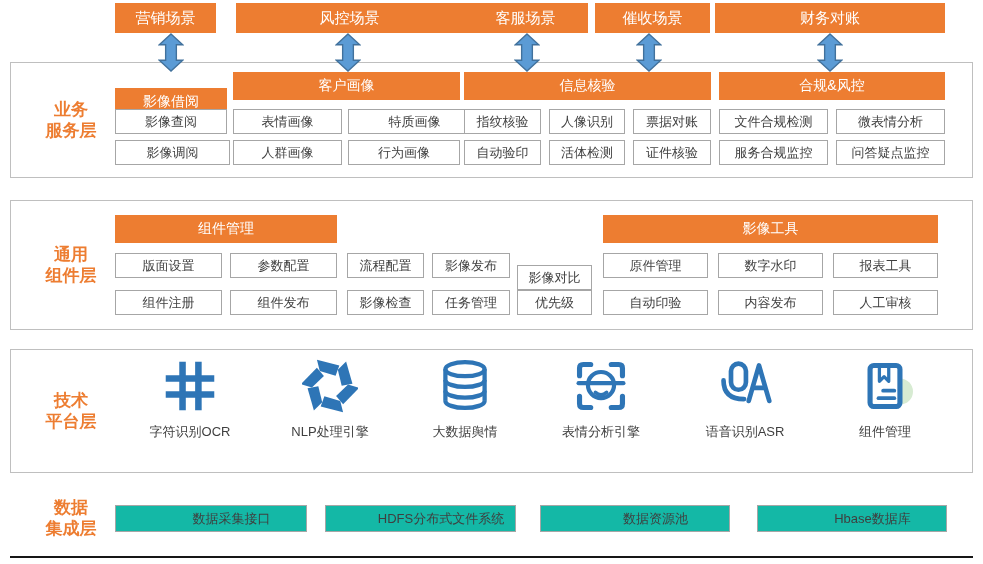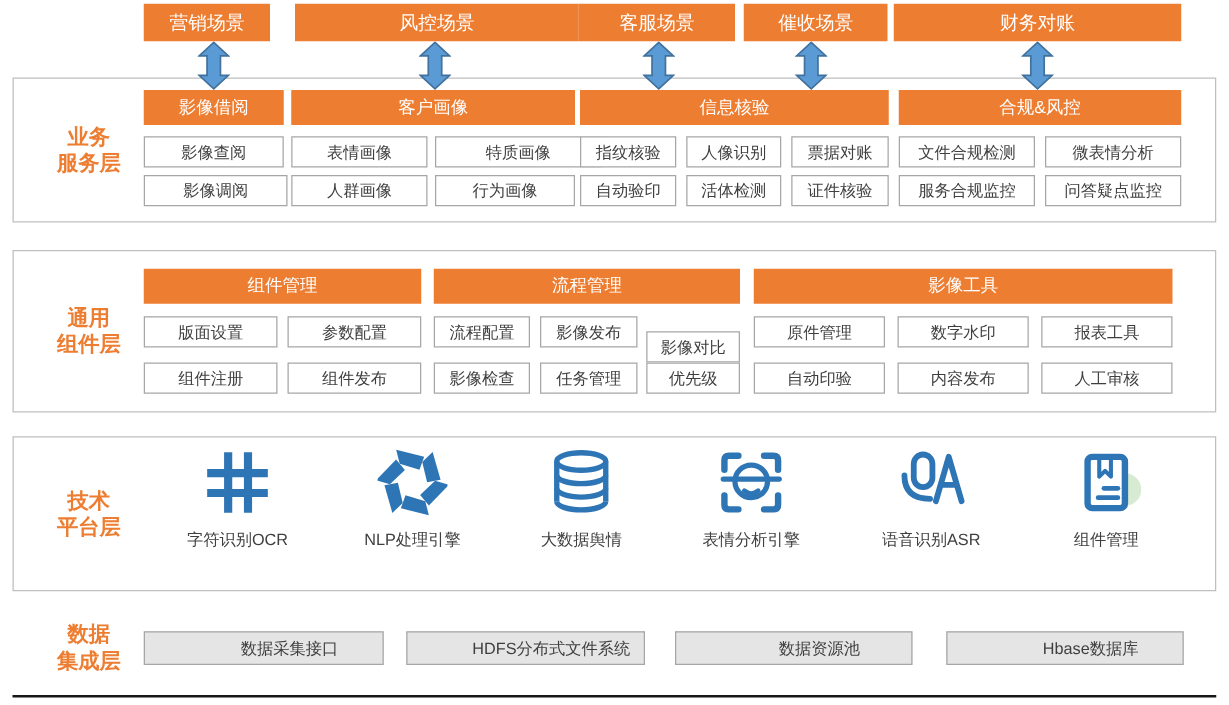--- a/index.html
+++ b/index.html
@@ -29,21 +29,21 @@
   .cell{position:absolute;height:25px;background:#fff;border:1px solid var(--cell-border);
     color:var(--text-dark);font-size:13px;display:flex;align-items:center;justify-content:center;}
 
   .arrow{position:absolute;width:26px;height:39px;top:33px;z-index:3;}
 
   .plat-item{position:absolute;top:358px;width:130px;height:92px;
     display:flex;flex-direction:column;align-items:center;}
   .plat-item .icon{width:56px;height:56px;}
   .plat-caption{margin-top:9px;font-size:13px;color:var(--text-dark);white-space:nowrap;}
 
-  .data-cell{position:absolute;top:505px;height:27px;background:#e5e5e5;
+  .data-cell{position:absolute;top:505px;height:27px;background:#14b8a6;
     border:1px solid var(--cell-border);color:var(--text-dark);font-size:13px;
     display:flex;align-items:center;justify-content:center;padding-left:41px;}
 
   .baseline{position:absolute;left:10px;top:556px;width:963px;height:2px;background:#161616;}
 </style>
 </head>
 <body>
 
 <div id="canvas">
 
@@ -81,21 +81,21 @@
     </svg>
   <svg class="arrow" style="left:817px;" viewBox="0 0 26 40">
       <polygon points="13,1 25,12 18.5,12 18.5,28 25,28 13,39 1,28 7.5,28 7.5,12 1,12" fill="#5B9BD5" stroke="#41719C" stroke-width="1.4"></polygon>
     </svg>
 
   <div class="layer-label" style="top:99px;">
     <span>业务</span>
     <span>服务层</span>
   </div>
 
-  <div class="hdr" style="left:115px;top:72px;width:112px;">
+  <div class="hdr" style="left:115px;top:88px;width:112px;">
       <span>影像借阅</span>
     </div>
   <div class="hdr" style="left:233px;top:72px;width:227px;">
       <span>客户画像</span>
     </div>
   <div class="hdr" style="left:464px;top:72px;width:247px;">
       <span>信息核验</span>
     </div>
   <div class="hdr" style="left:719px;top:72px;width:226px;">
       <span>合规&amp;风控</span>
@@ -153,23 +153,20 @@
       <span>问答疑点监控</span>
     </div>
 
   <div class="layer-label" style="top:244px;">
     <span>通用</span>
     <span>组件层</span>
   </div>
 
   <div class="hdr" style="left:115px;top:215px;width:222px;">
       <span>组件管理</span>
-    </div>
-  <div class="hdr" style="left:347px;top:215px;width:245px;">
-      <span>流程管理</span>
     </div>
   <div class="hdr" style="left:603px;top:215px;width:335px;">
       <span>影像工具</span>
     </div>
 
   <div class="cell" style="left:115px;top:253px;width:107px;">
       <span>版面设置</span>
     </div>
   <div class="cell" style="left:115px;top:290px;width:107px;">
       <span>组件注册</span>

